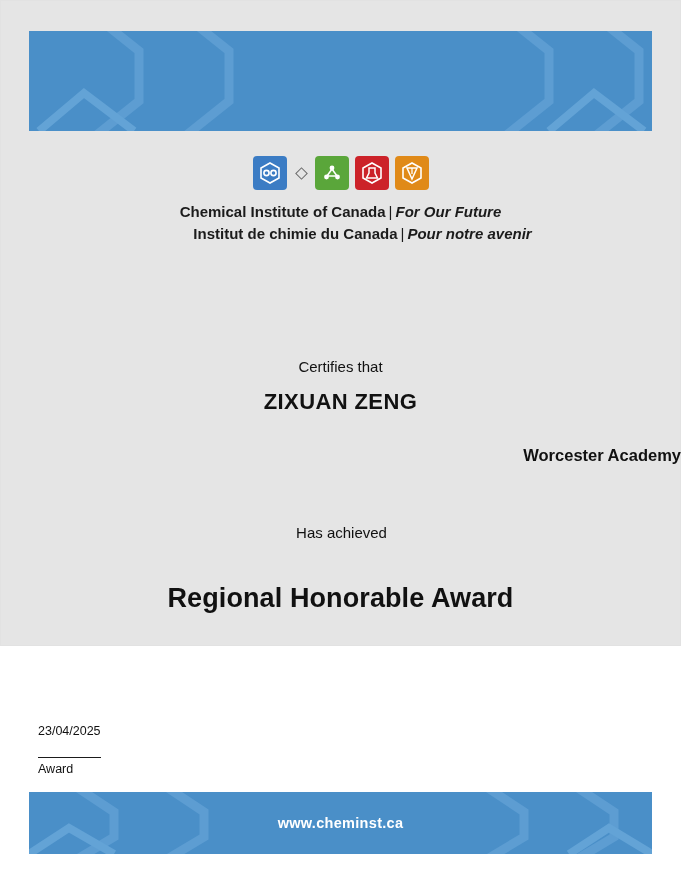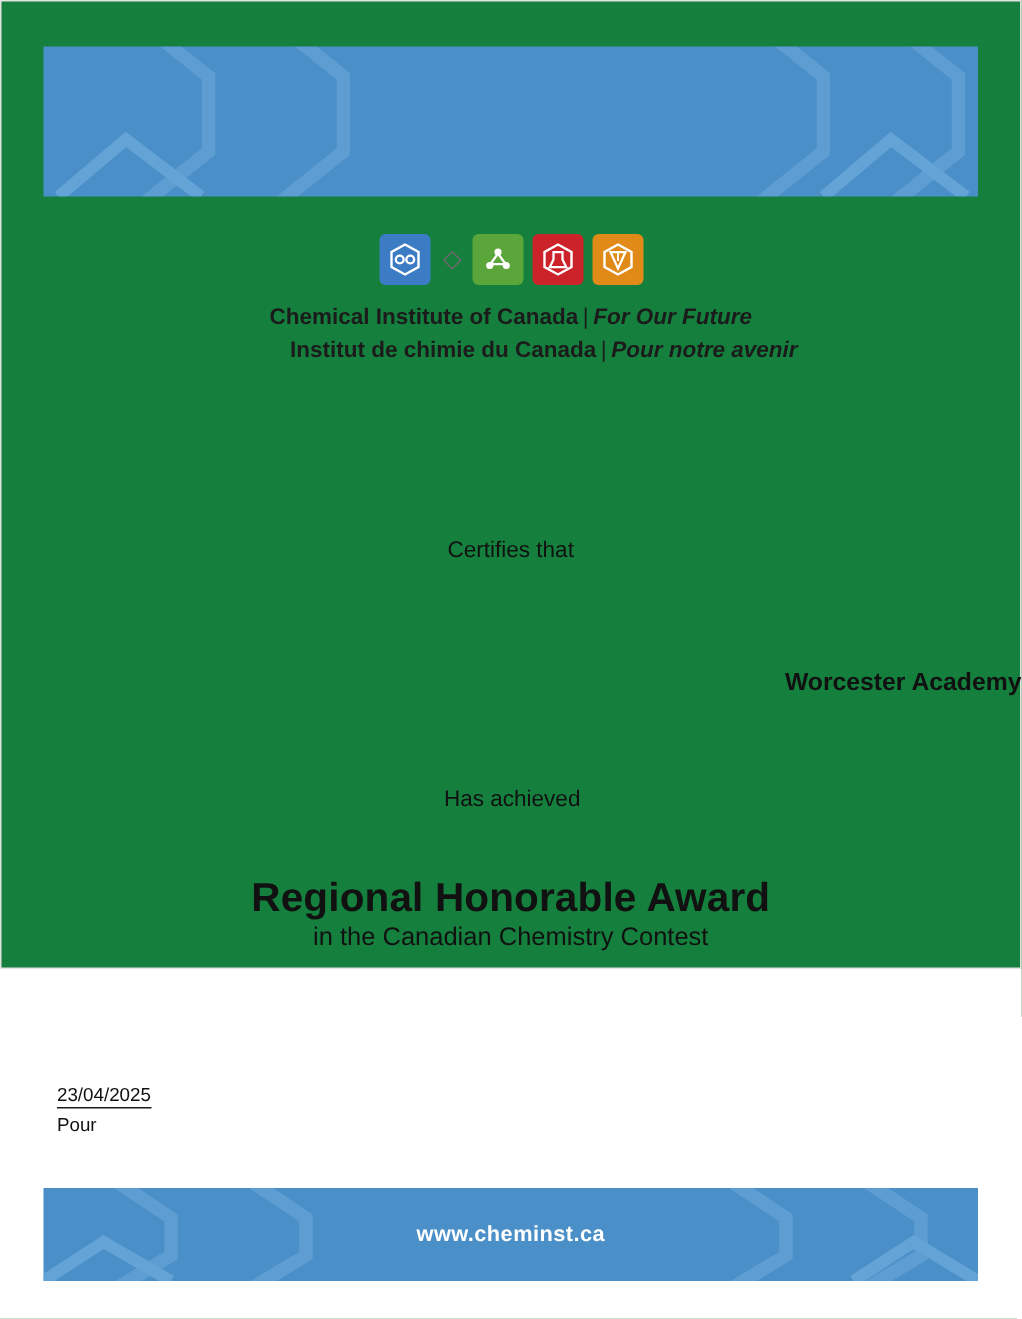--- a/index.html
+++ b/index.html
@@ -11,21 +11,21 @@
     width: 681px;
     height: 879px;
     font-family: "Liberation Sans", sans-serif;
     color: #111111;
     overflow: hidden;
   }
   .page {
     position: relative;
     width: 681px;
     height: 646px;
-    background: #15803d;
+    background: #e5e5e5;
     box-sizing: border-box;
     padding: 0;
   }
   .page-frame {
     position: absolute;
     left: 0; top: 0; right: 0; bottom: 0;
     border: 1px solid #e2e2e2;
     box-sizing: border-box;
     pointer-events: none;
   }
@@ -194,21 +194,21 @@
   .date-block {
     position: absolute;
     left: 38px;
     top: 721px;
     text-align: left;
   }
   .date-value {
     font-size: 12.5px;
     border-bottom: 1px solid #1b1b1b;
     display: inline-block;
-    padding-bottom: 1px;
+    padding-bottom: 19px;
   }
   .date-label {
     font-size: 12.5px;
     margin-top: 4px;
   }
 </style>
 </head>
 <body>
 
 <div class="page">
@@ -270,28 +270,28 @@
       <div>
         <span class="en-normal">Chemical Institute of Canada</span><span class="sep">|</span><span class="en-bold">For Our Future</span>
       </div>
       <div>
         <span class="fr-normal">Institut de chimie du Canada</span><span class="sep">|</span><span class="fr-bold">Pour notre avenir</span>
       </div>
     </div>
   </div>
 
   <div class="certifies">Certifies that</div>
+  <div class="recipient">ZIXUAN ZENG</div>
   <div class="school">Worcester Academy</div>
   <div class="achieved">Has achieved</div>
   <div class="award">Regional Honorable Award</div>
-  <div class="contest">in the Canadian Chemistry Contest</div>
 
   <div class="date-block">
     <div class="date-value">23/04/2025</div>
-    <div class="date-label">Pour</div>
+    <div class="date-label">Award</div>
   </div>
 
   <div class="band band-bottom">
     <svg viewBox="0 0 623 62" preserveAspectRatio="none">
       <g fill="none" stroke="#5d9dd2" stroke-width="9">
         <path d="M 40 -10 L 85 20 L 85 45 L 40 72"></path>
         <path d="M 130 72 L 175 45 L 175 20 L 130 -10"></path>
         <path d="M 450 -10 L 495 20 L 495 45 L 450 72"></path>
         <path d="M 540 72 L 585 45 L 585 20 L 540 -10"></path>
       </g>

